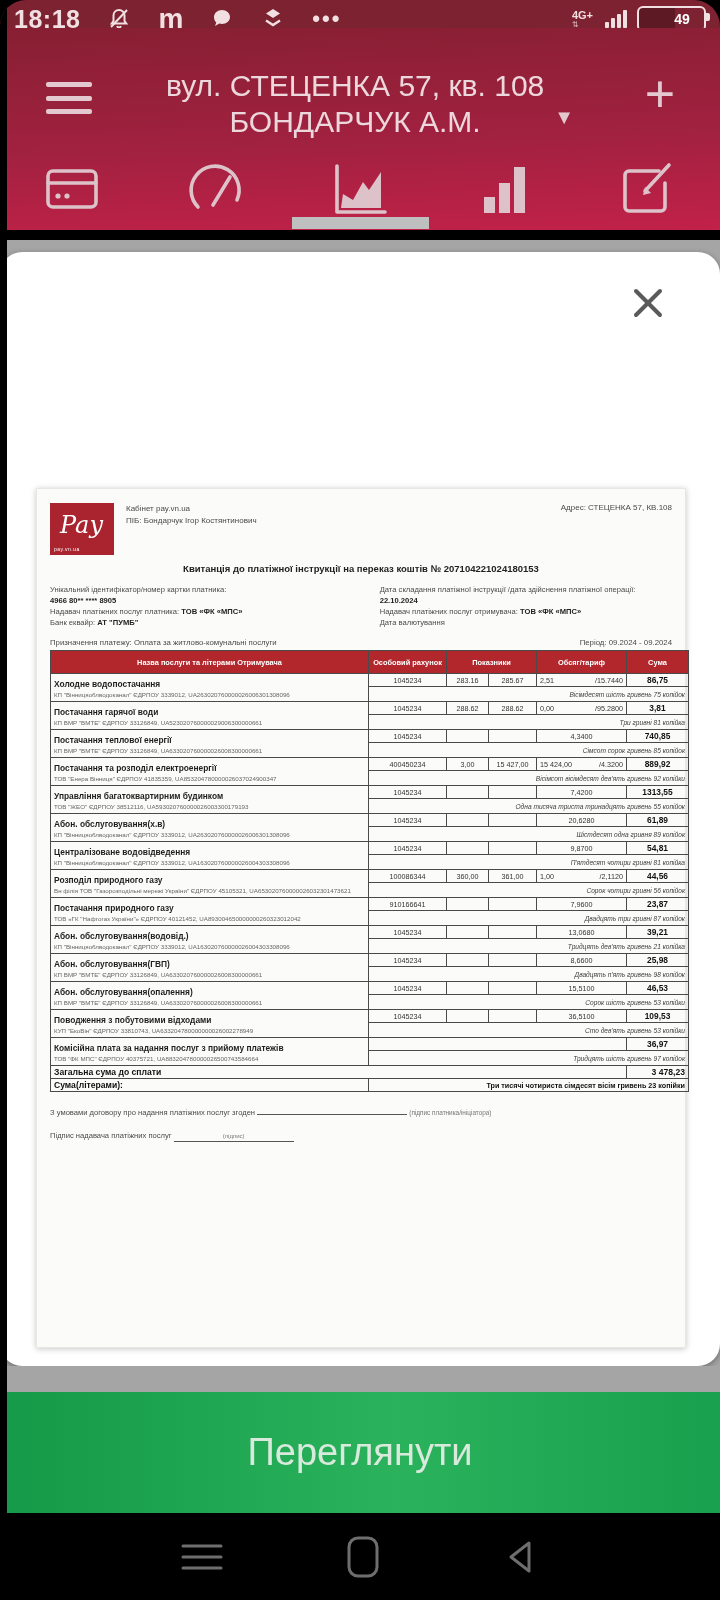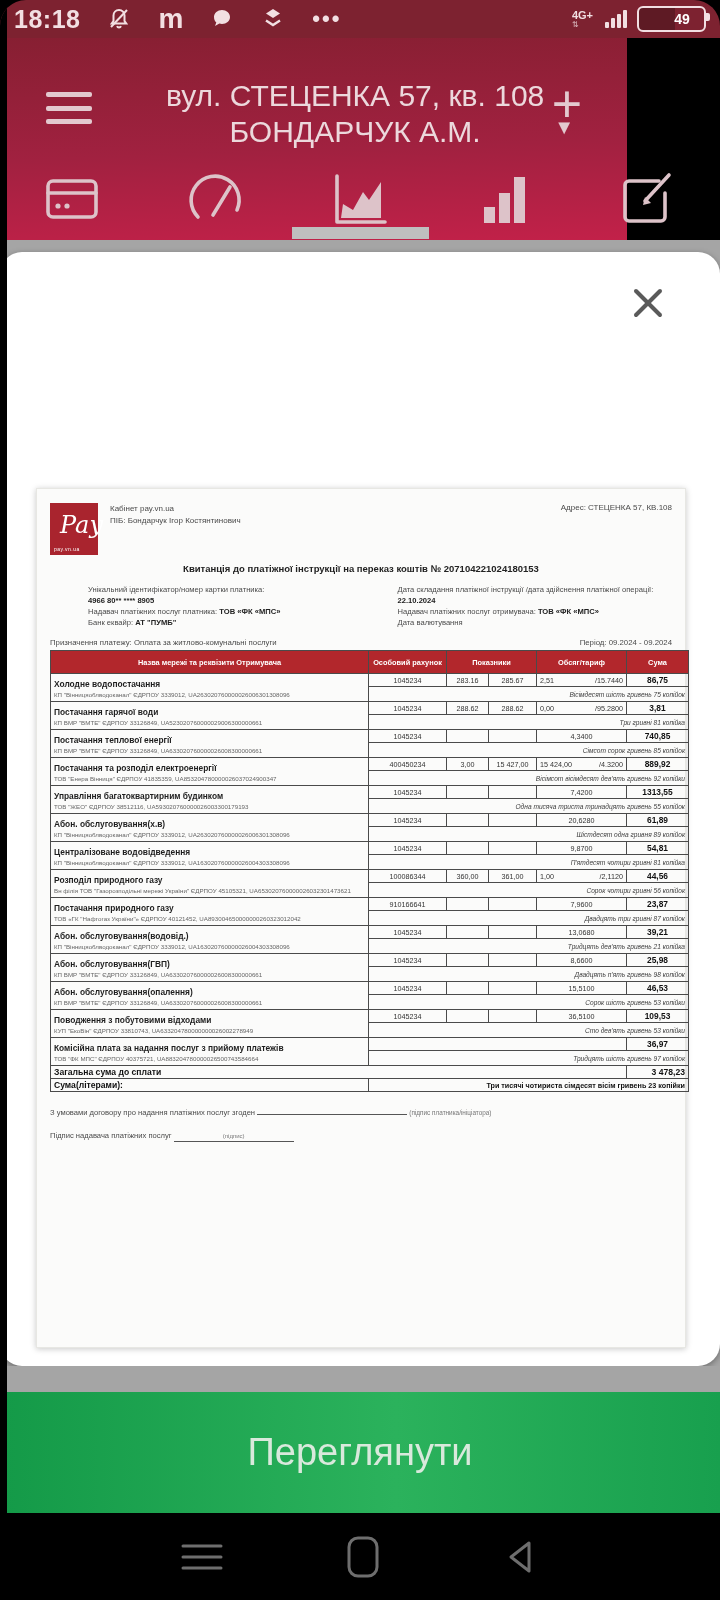--- a/index.html
+++ b/index.html
@@ -14,48 +14,48 @@
   .sb-more{font-size:22px;font-weight:bold;letter-spacing:2px;}
   .sb-right{display:flex;align-items:center;gap:10px;}
   .net{display:flex;flex-direction:column;align-items:flex-start;line-height:1;}
   .net .t{font-size:11px;font-weight:bold;}
   .net .a{font-size:8px;opacity:.8;}
   .bars{display:flex;align-items:flex-end;gap:2px;margin-left:2px;}
   .bars i{display:block;width:4px;background:#f2dfe2;border-radius:1px;}
   .battery{position:relative;border:2px solid #f2dfe2;border-radius:6px;width:44px;height:22px;display:flex;align-items:center;justify-content:center;font-size:14px;font-weight:bold;color:#fff;background:linear-gradient(90deg,#5e1a24 55%,transparent 55%);padding-left:21px;}
   .battery:after{content:"";position:absolute;right:-6px;top:5px;width:4px;height:8px;background:#f2dfe2;border-radius:0 2px 2px 0;}
   
-  .app-header{position:absolute;left:0;top:38px;width:627px;height:202px;background:linear-gradient(178deg,#871f32 0%,#a12140 55%,#c22149 100%);}
+  .app-header{position:absolute;left:0;top:28px;width:720px;height:202px;background:linear-gradient(178deg,#871f32 0%,#a12140 55%,#c22149 100%);}
   .hamburger{position:absolute;left:46px;top:54px;width:46px;height:32px;display:flex;flex-direction:column;justify-content:space-between;cursor:pointer;background:none;border:none;padding:0;}
   .hamburger i{display:block;height:5px;background:#e3c9cf;border-radius:2px;}
   .title-wrap{position:absolute;left:120px;top:40px;width:500px;display:flex;align-items:center;justify-content:center;gap:10px;cursor:pointer;}
   .title{color:#ecd8dc;text-align:center;font-size:30px;line-height:36px;}
   .caret{color:#e3c9cf;font-size:20px;margin-top:26px;}
   .plus-btn{position:absolute;right:36px;top:42px;width:48px;height:48px;background:none;border:none;color:#e3c9cf;font-size:52px;line-height:44px;font-weight:300;cursor:pointer;padding:0;}
   .tabs{position:absolute;left:0;top:118px;width:720px;height:86px;display:flex;}
   .tab{flex:1;display:flex;align-items:center;justify-content:center;background:none;border:none;cursor:pointer;padding:0;}
   .tab svg{stroke:#ddc3c9;fill:none;stroke-width:3.6;stroke-linecap:round;stroke-linejoin:round;}
   .tab .fillme{fill:#ddc3c9;stroke:none;}
   .tab-underline{position:absolute;left:292px;top:189px;width:137px;height:12px;background:#bfbfbf;}
   
   .backdrop{position:absolute;left:0;top:240px;width:720px;height:1150px;background:#a5a5a5;}
   .card{position:absolute;left:0;top:252px;width:720px;height:1114px;background:#fff;border-radius:22px;box-shadow:0 2px 6px rgba(0,0,0,.35);}
   .close-btn{position:absolute;right:52px;top:32px;width:40px;height:40px;background:none;border:none;cursor:pointer;padding:0;}
   .close-btn svg{stroke:#5a5a5a;stroke-width:4;stroke-linecap:round;}
   
   .doc{position:absolute;left:36px;top:236px;width:650px;height:860px;background:#fbfbfa;border:1px solid #e7e7e3;box-shadow:0 1px 6px rgba(0,0,0,.22);box-sizing:border-box;padding:14px 13px 0;color:#3a3a3a;}
   .doc-top{display:flex;align-items:flex-start;}
-  .logo{width:48px;height:52px;background:#a9242e;color:#fff;position:relative;flex:0 0 auto;}
+  .logo{width:64px;height:52px;background:#a9242e;color:#fff;position:relative;flex:0 0 auto;}
   .logo .p{font-family:"DejaVu Serif",serif;font-style:italic;font-size:24px;position:absolute;left:10px;top:8px;}
   .logo .u{position:absolute;left:4px;bottom:3px;font-size:5px;letter-spacing:.5px;}
   .doc-top-texts{margin-left:12px;font-size:8px;line-height:12px;color:#4a4a4a;}
   .doc-addr{margin-left:auto;font-size:8px;color:#4a4a4a;}
   .doc-title{text-align:center;font-size:9.5px;font-weight:bold;color:#222;margin:8px 0 10px;}
   .doc-info{display:flex;font-size:7.6px;line-height:11px;color:#4a4a4a;}
-  .doc-info .col-l{width:53%;margin-left:38px;}
+  .doc-info .col-l{width:53%;}
   .doc-info .col-r{width:47%;}
   .info-line .val{font-weight:bold;color:#222;}
   .purpose-row{display:flex;justify-content:space-between;font-size:7.8px;color:#4a4a4a;margin:10px 0 3px;}
   
   table.rcpt{width:100%;border-collapse:collapse;table-layout:fixed;}
   .rcpt th,.rcpt td{border:1px solid #4a4a4a;padding:1px 3px;vertical-align:middle;}
   .rcpt thead th{background:#b2272c;color:#fff;font-size:7.4px;font-weight:bold;text-align:center;height:20px;}
   .svc{font-size:8.4px;font-weight:bold;color:#1e1e1e;line-height:10px;padding-top:2px;}
   .det{font-size:6.2px;color:#666;line-height:8px;margin-top:2px;word-wrap:break-word;}
   .acc,.rd{font-size:7.2px;text-align:center;color:#333;}
@@ -225,21 +225,21 @@
         <colgroup>
             <col style="width:318px">
             <col style="width:78px">
             <col style="width:42px">
             <col style="width:48px">
             <col style="width:90px">
             <col style="width:62px">
           </colgroup>
         <thead>
           <tr>
-            <th>Назва мережі та реквізити Отримувача</th>
+            <th>Назва послуги та літерами Отримувача</th>
             <th>Особовий рахунок</th>
             <th colspan="2">Показники</th>
             <th>Обсяг/тариф</th>
             <th>Сума</th>
           </tr>
         </thead>
         <tbody id="rows">
             <tr>
               <td rowspan="2">
                 <div class="svc">Холодне водопостачання</div>

